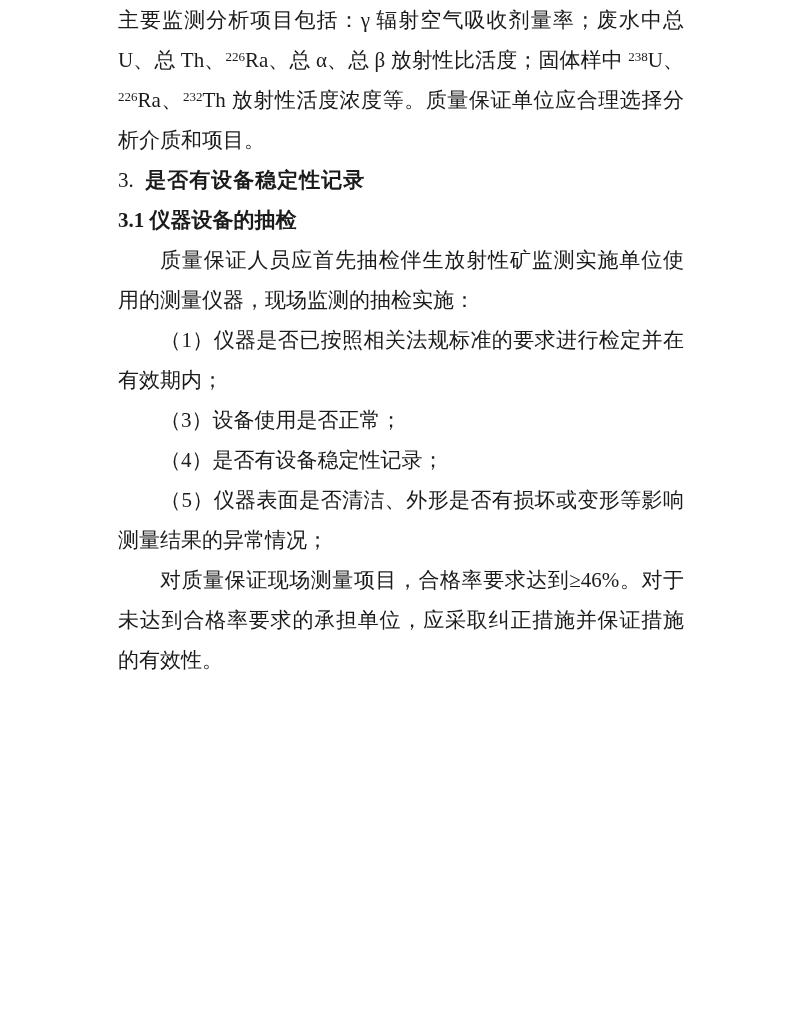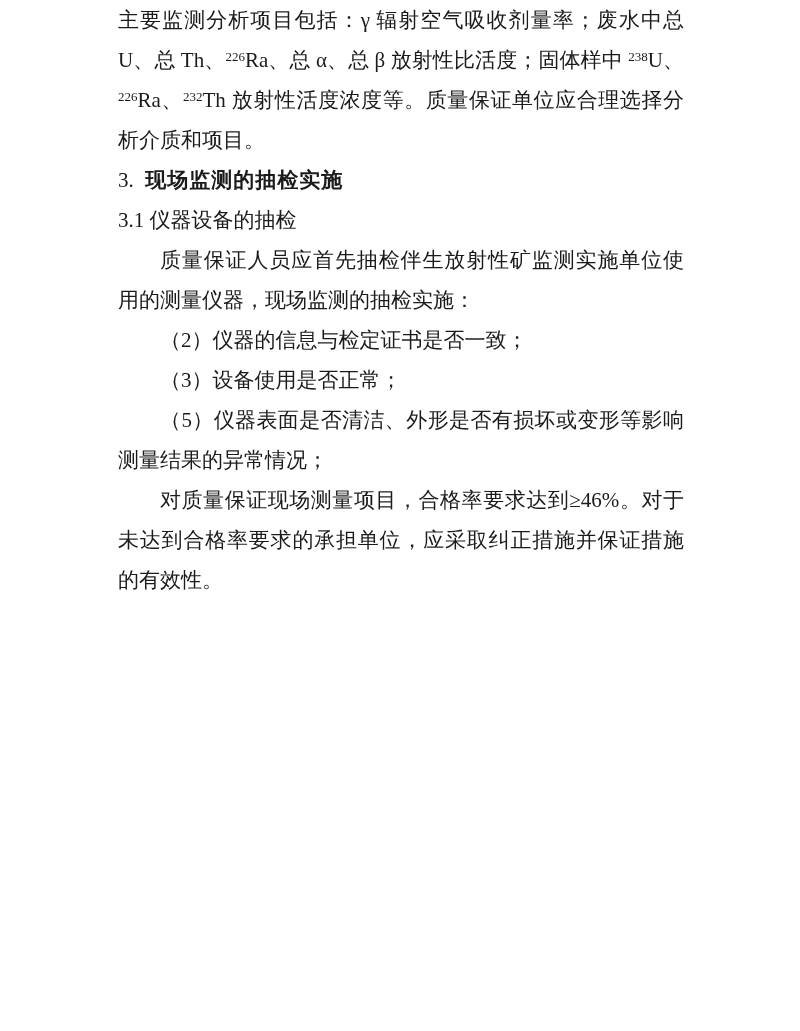--- a/index.html
+++ b/index.html
@@ -35,21 +35,21 @@
   .heading .heading-num {
     font-weight: 400;
   }
   .heading .heading-title {
     font-family: "Liberation Sans", "DejaVu Sans", sans-serif;
     font-weight: 700;
     margin-left: 0.55em;
     letter-spacing: 1px;
   }
   .subheading {
-    font-weight: 400;
+    font-weight: 700;
   }
   sup {
     font-size: 0.62em;
     line-height: 0;
     vertical-align: baseline;
     position: relative;
     top: -0.5em;
   }
   .footer {
     position: absolute;
@@ -73,29 +73,30 @@
 </head>
 <body>
 
 <div class="page">
 
   <div class="content">
 
     <p>主要监测分析项目包括：γ 辐射空气吸收剂量率；废水中总 U、总 Th、<sup>226</sup>Ra、总 α、总 β 放射性比活度；固体样中 <sup>238</sup>U、<sup>226</sup>Ra、<sup>232</sup>Th 放射性活度浓度等。质量保证单位应合理选择分析介质和项目。</p>
 
     <p class="heading">
-      <span class="heading-num">3.</span><span class="heading-title">现场监测的抽检实施</span>
+      <span class="heading-num">3.</span><span class="heading-title">是否有设备稳定性记录</span>
     </p>
 
     <p class="subheading">3.1 仪器设备的抽检</p>
 
     <p class="indent">质量保证人员应首先抽检伴生放射性矿监测实施单位使用的测量仪器，现场监测的抽检实施：</p>
 
-    <p class="indent">（2）仪器的信息与检定证书是否一致；</p>
+    <p class="indent">（1）仪器是否已按照相关法规标准的要求进行检定并在有效期内；</p>
     <p class="indent">（3）设备使用是否正常；</p>
+    <p class="indent">（4）是否有设备稳定性记录；</p>
     <p class="indent">（5）仪器表面是否清洁、外形是否有损坏或变形等影响测量结果的异常情况；</p>
 
 
 
     <p class="indent">对质量保证现场测量项目，合格率要求达到≥46%。对于未达到合格率要求的承担单位，应采取纠正措施并保证措施的有效性。</p>
 
   </div>
 
   <div class="footer">
     <span class="dash">—</span><span class="pagenum">208</span><span class="dash">—</span>

